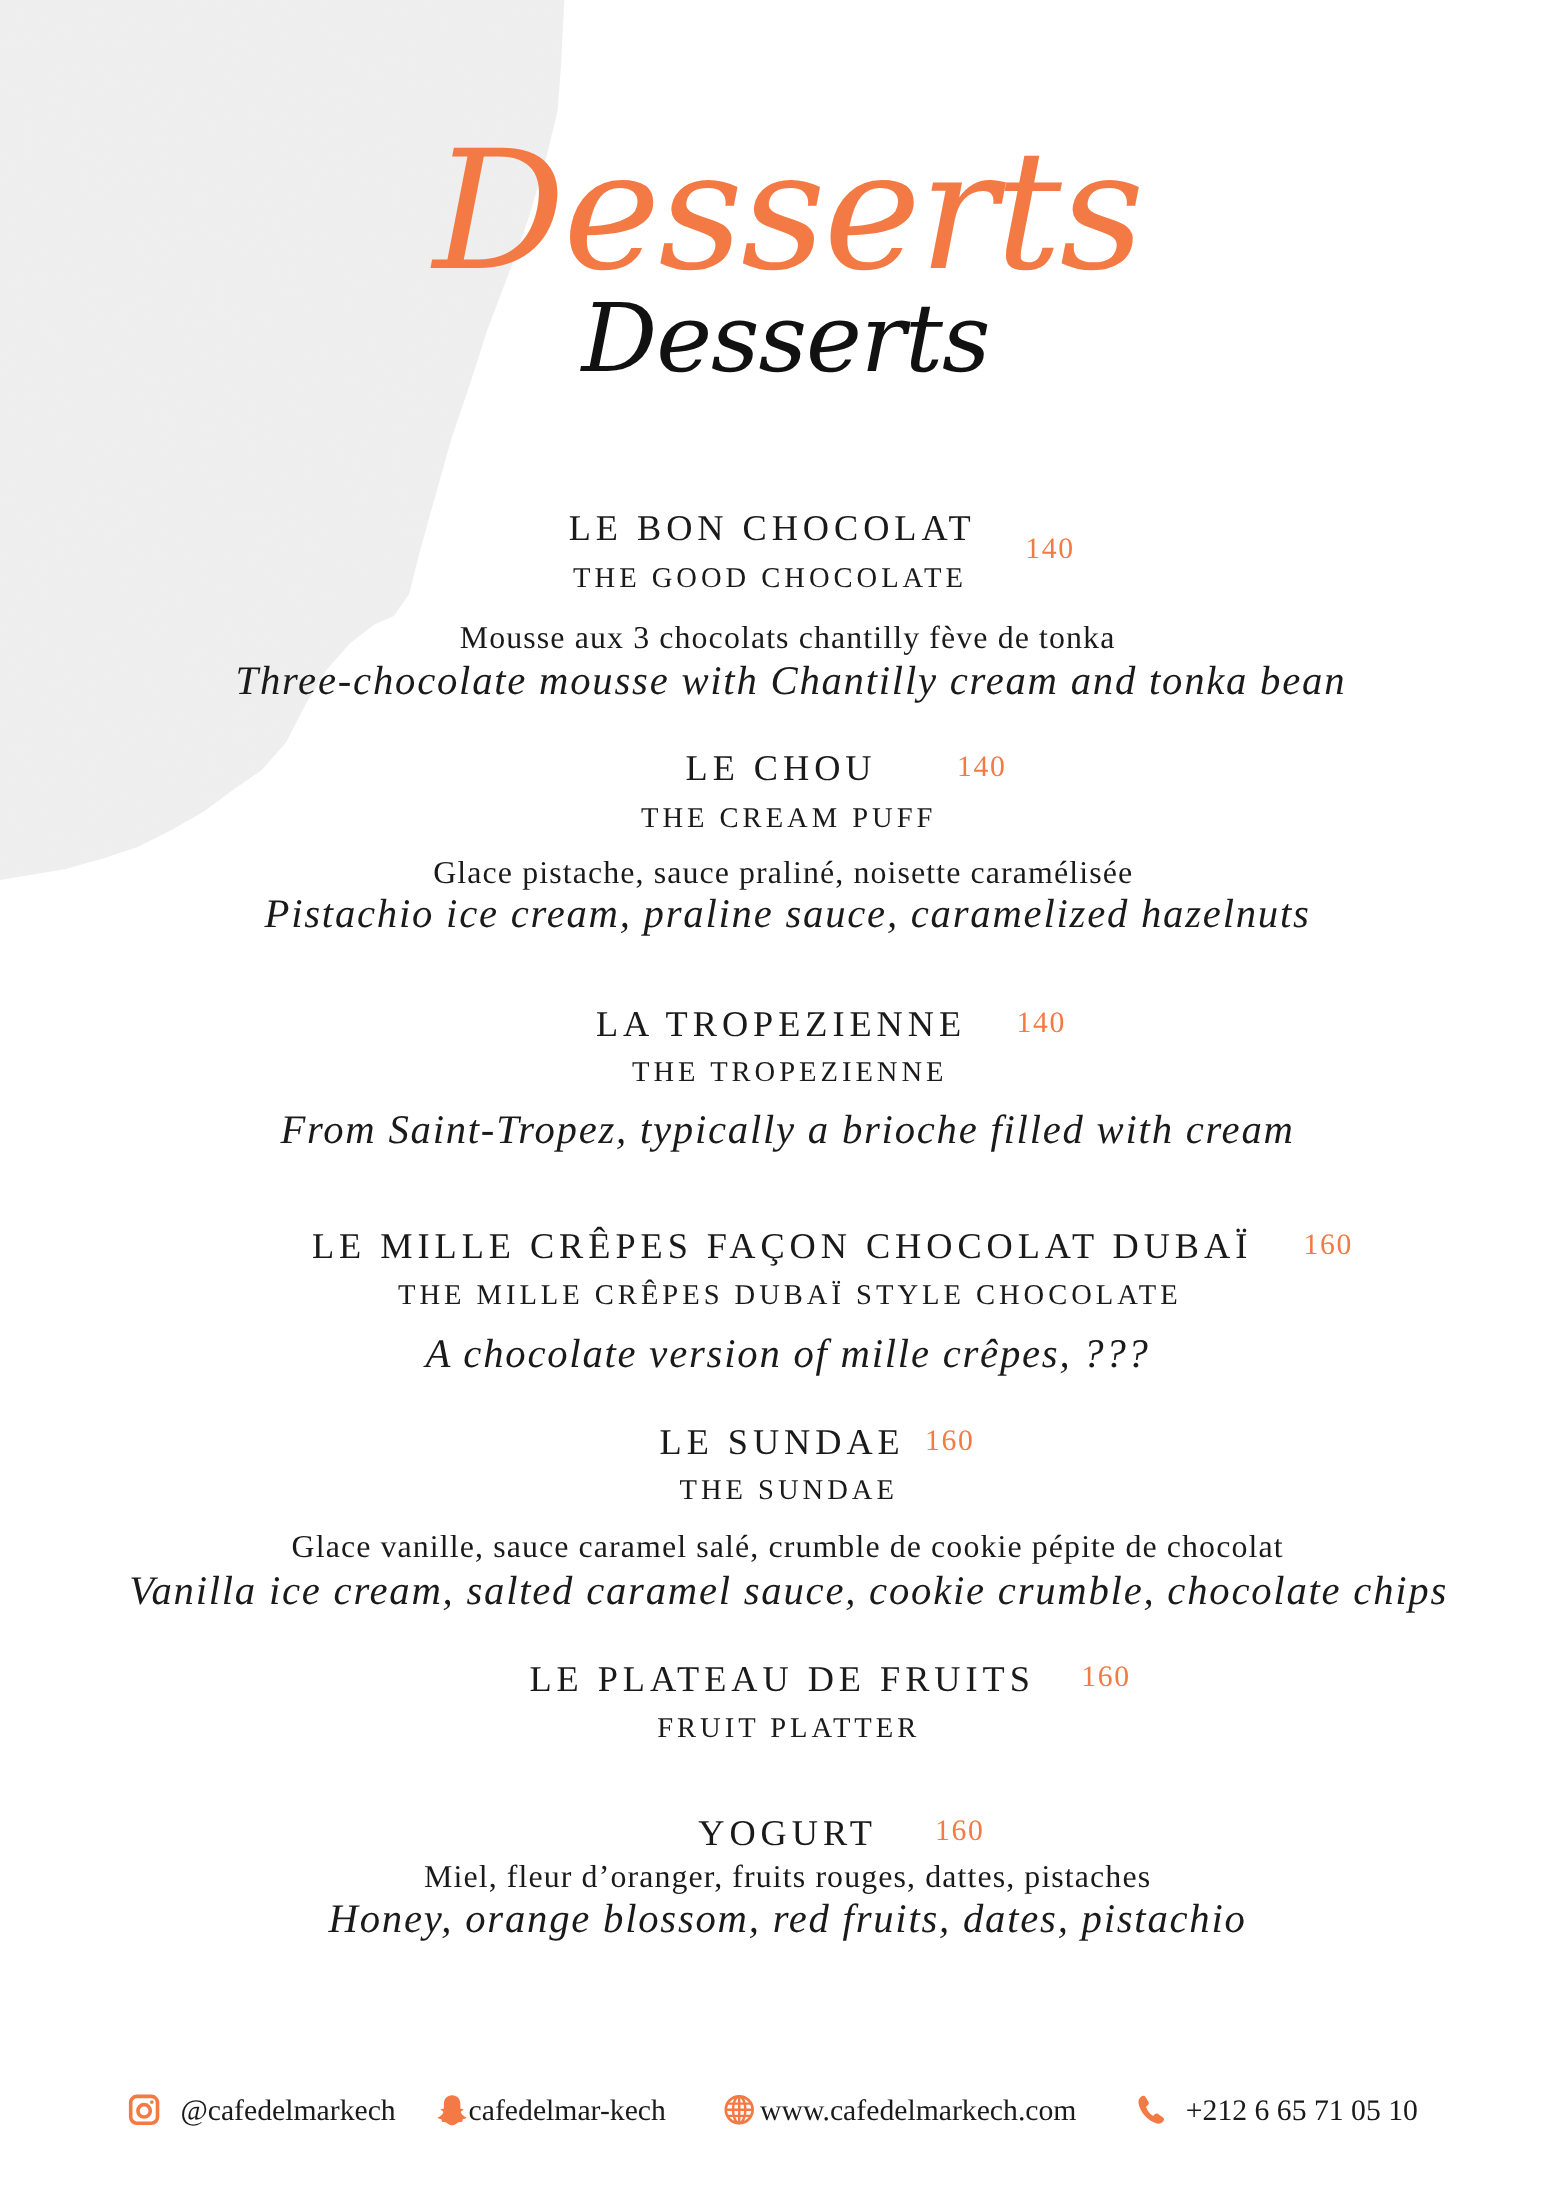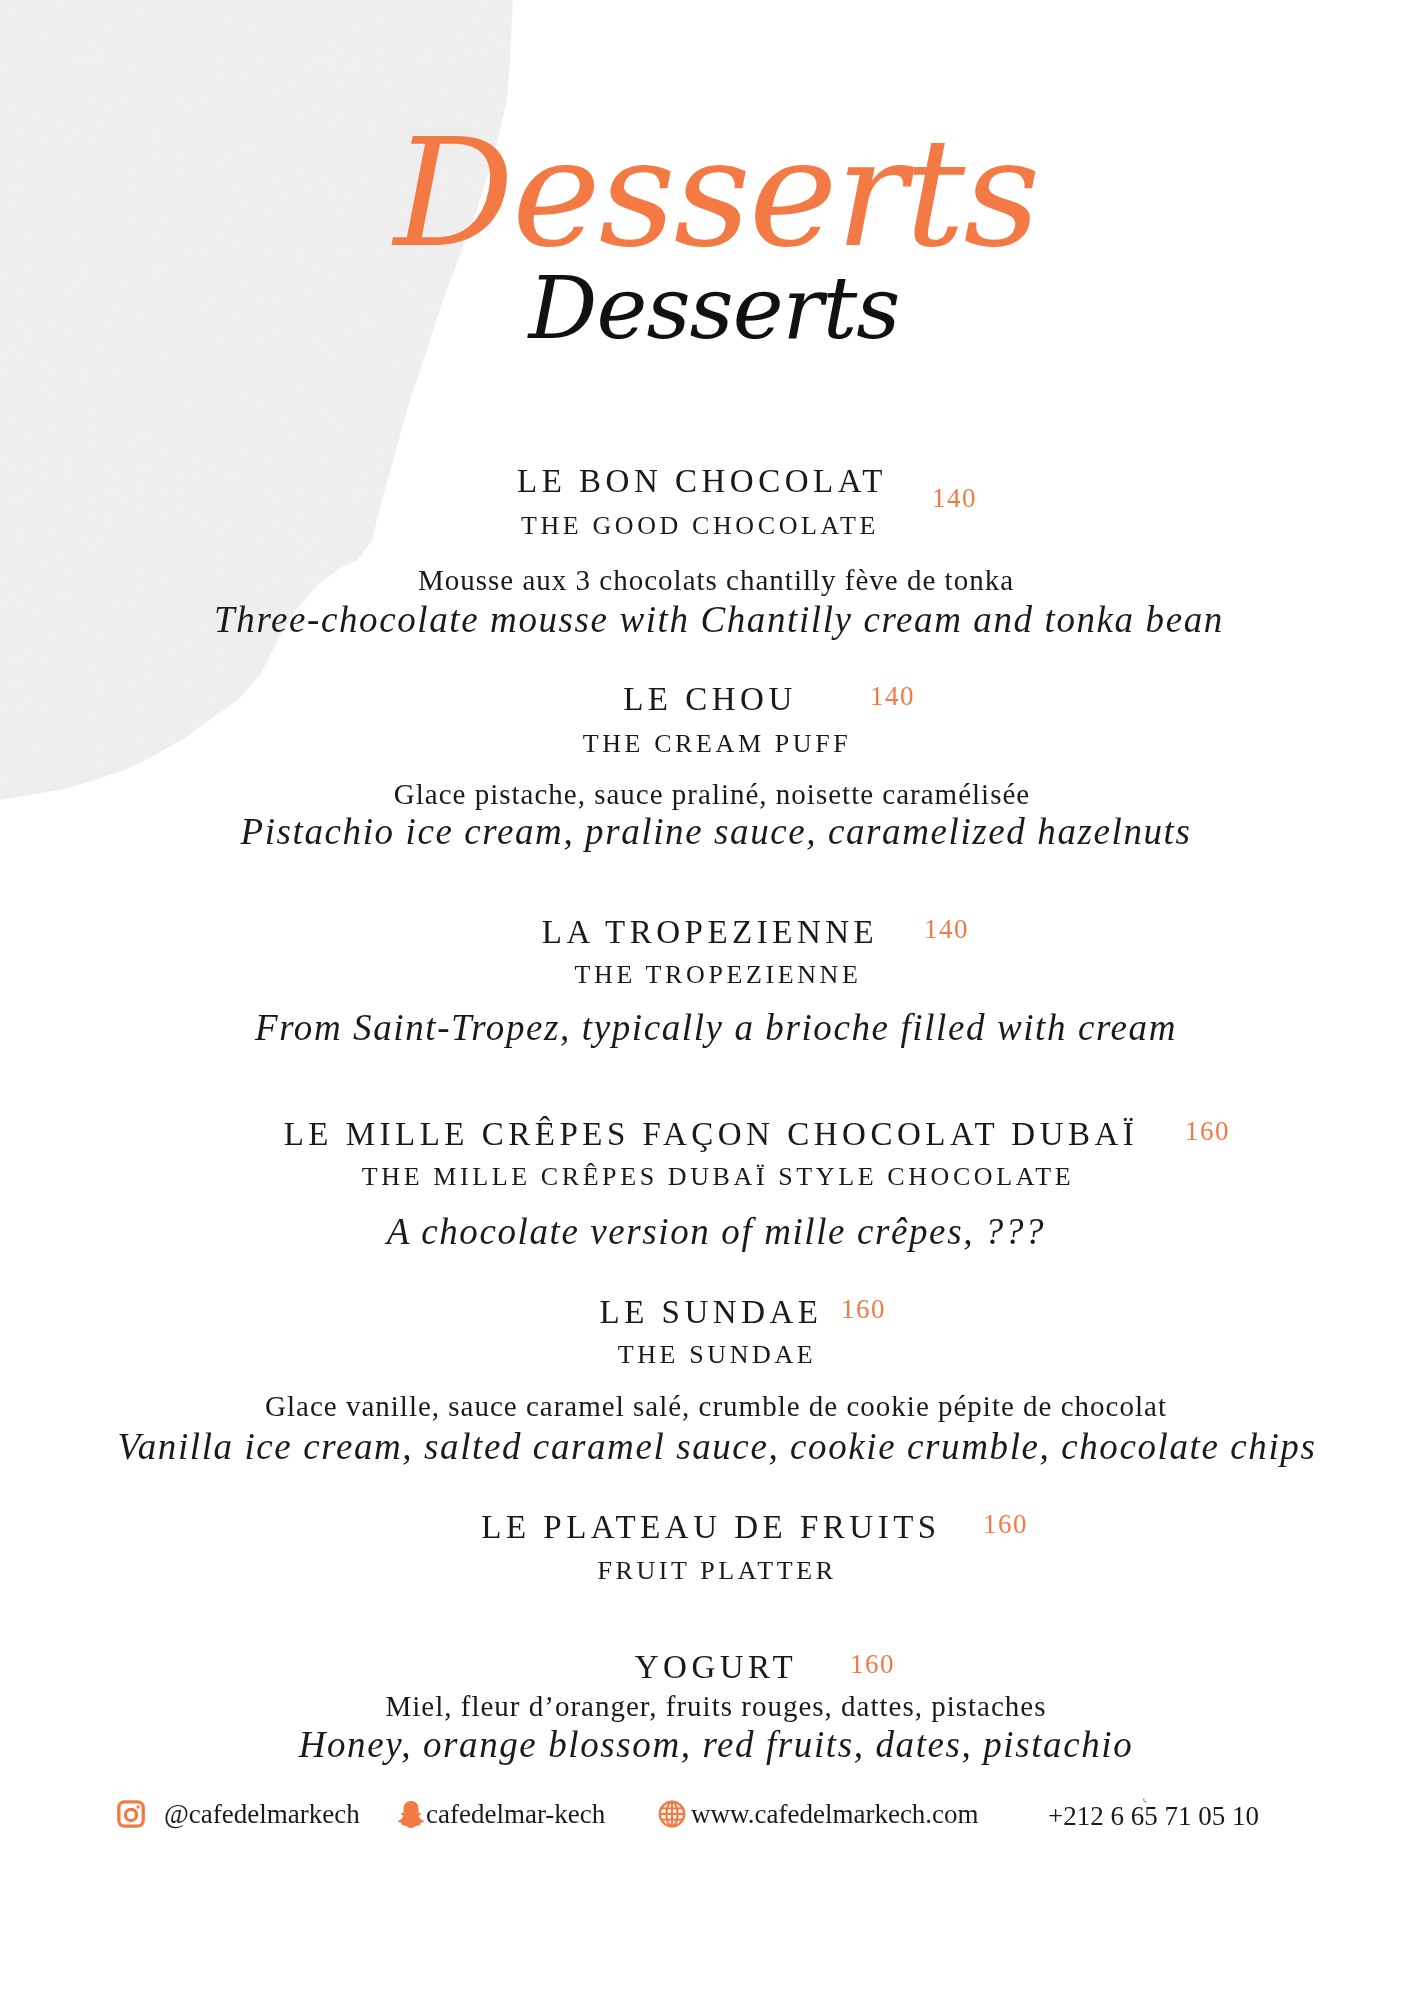--- a/index.html
+++ b/index.html
@@ -9,21 +9,21 @@
   .line { position:absolute; white-space:nowrap; transform:translateX(-50%); line-height:1; }
   .title-orange { font-family:"DejaVu Serif", serif; font-style:italic; color:#F47A45;
                   font-size:150px; letter-spacing:-2px; font-weight:normal; }
   .title-black { font-family:"DejaVu Serif", serif; font-style:italic; color:#111;
                  font-size:86px; letter-spacing:-1px; }
   .name { font-size:33px; letter-spacing:4.5px; font-weight:normal;text-align:center; }
   .sub { font-size:26px; letter-spacing:3.6px; }
   .desc { font-size:29px; letter-spacing:1px; }
   .desc-it { font-size:37px; font-style:italic; letter-spacing:1.6px; }
   .price { position:absolute; font-size:27px; color:#F47A45; letter-spacing:1.5px; line-height:1; white-space:nowrap; }
-  .footer { position:absolute; left:0; top:1798px; width:1216px; height:32px;text-decoration:underline; }
+  .footer { position:absolute; left:0; top:1902px; width:1216px; height:32px;text-decoration:underline; }
   .f-item { position:absolute; top:0; height:32px; display:flex; align-items:center; }
   .f-icon { width:30px; height:30px; display:inline-block; }
   .f-text { font-size:27px; color:#1a1a1a; line-height:1; white-space:nowrap; }
 </style>
 </head>
 <body>
 
 <svg class="wash" viewBox="0 0 1414 2000" xmlns="http://www.w3.org/2000/svg">
   <defs>
     <filter id="grain" x="0" y="0" width="100%" height="100%">
@@ -112,19 +112,19 @@
     <svg class="f-icon" viewBox="0 0 32 32">
       <circle cx="16" cy="16" r="13" fill="none" stroke="#F47A45" stroke-width="2.6"></circle>
       <ellipse cx="16" cy="16" rx="6" ry="13" fill="none" stroke="#F47A45" stroke-width="2.4"></ellipse>
       <line x1="16" y1="3" x2="16" y2="29" stroke="#F47A45" stroke-width="2.4"></line>
       <line x1="3" y1="16" x2="29" y2="16" stroke="#F47A45" stroke-width="2.4"></line>
       <line x1="5" y1="10" x2="27" y2="10" stroke="#F47A45" stroke-width="2.2"></line>
       <line x1="5" y1="22" x2="27" y2="22" stroke="#F47A45" stroke-width="2.2"></line>
     </svg>
     <span class="f-text" style="margin-left:4px;">www.cafedelmarkech.com</span>
   </div>
-  <div class="f-item" style="left:1032px;flex-direction:column;">
+  <div class="f-item" style="left:1032px;">
     <svg class="f-icon" viewBox="0 0 32 32">
       <path fill="#F47A45" d="M6 3c1.5-.8 3-.8 4 .5l3 5c.6 1.2.2 2.4-.8 3.2l-1.8 1.3c1.2 3.6 3.8 7 7 9l1.6-1.6c1-.9 2.2-1 3.2-.3l4.8 3.3c1.2.9 1.2 2.5.2 3.8-1.4 1.8-3.6 2.8-6 2.2C12 27 4.5 18 3.2 9.5 2.8 6.8 4 4.2 6 3z"></path>
     </svg>
     <span class="f-text" style="margin-left:16px;">+212 6 65 71 05 10</span>
   </div>
 </div>
 
 </body></html>

